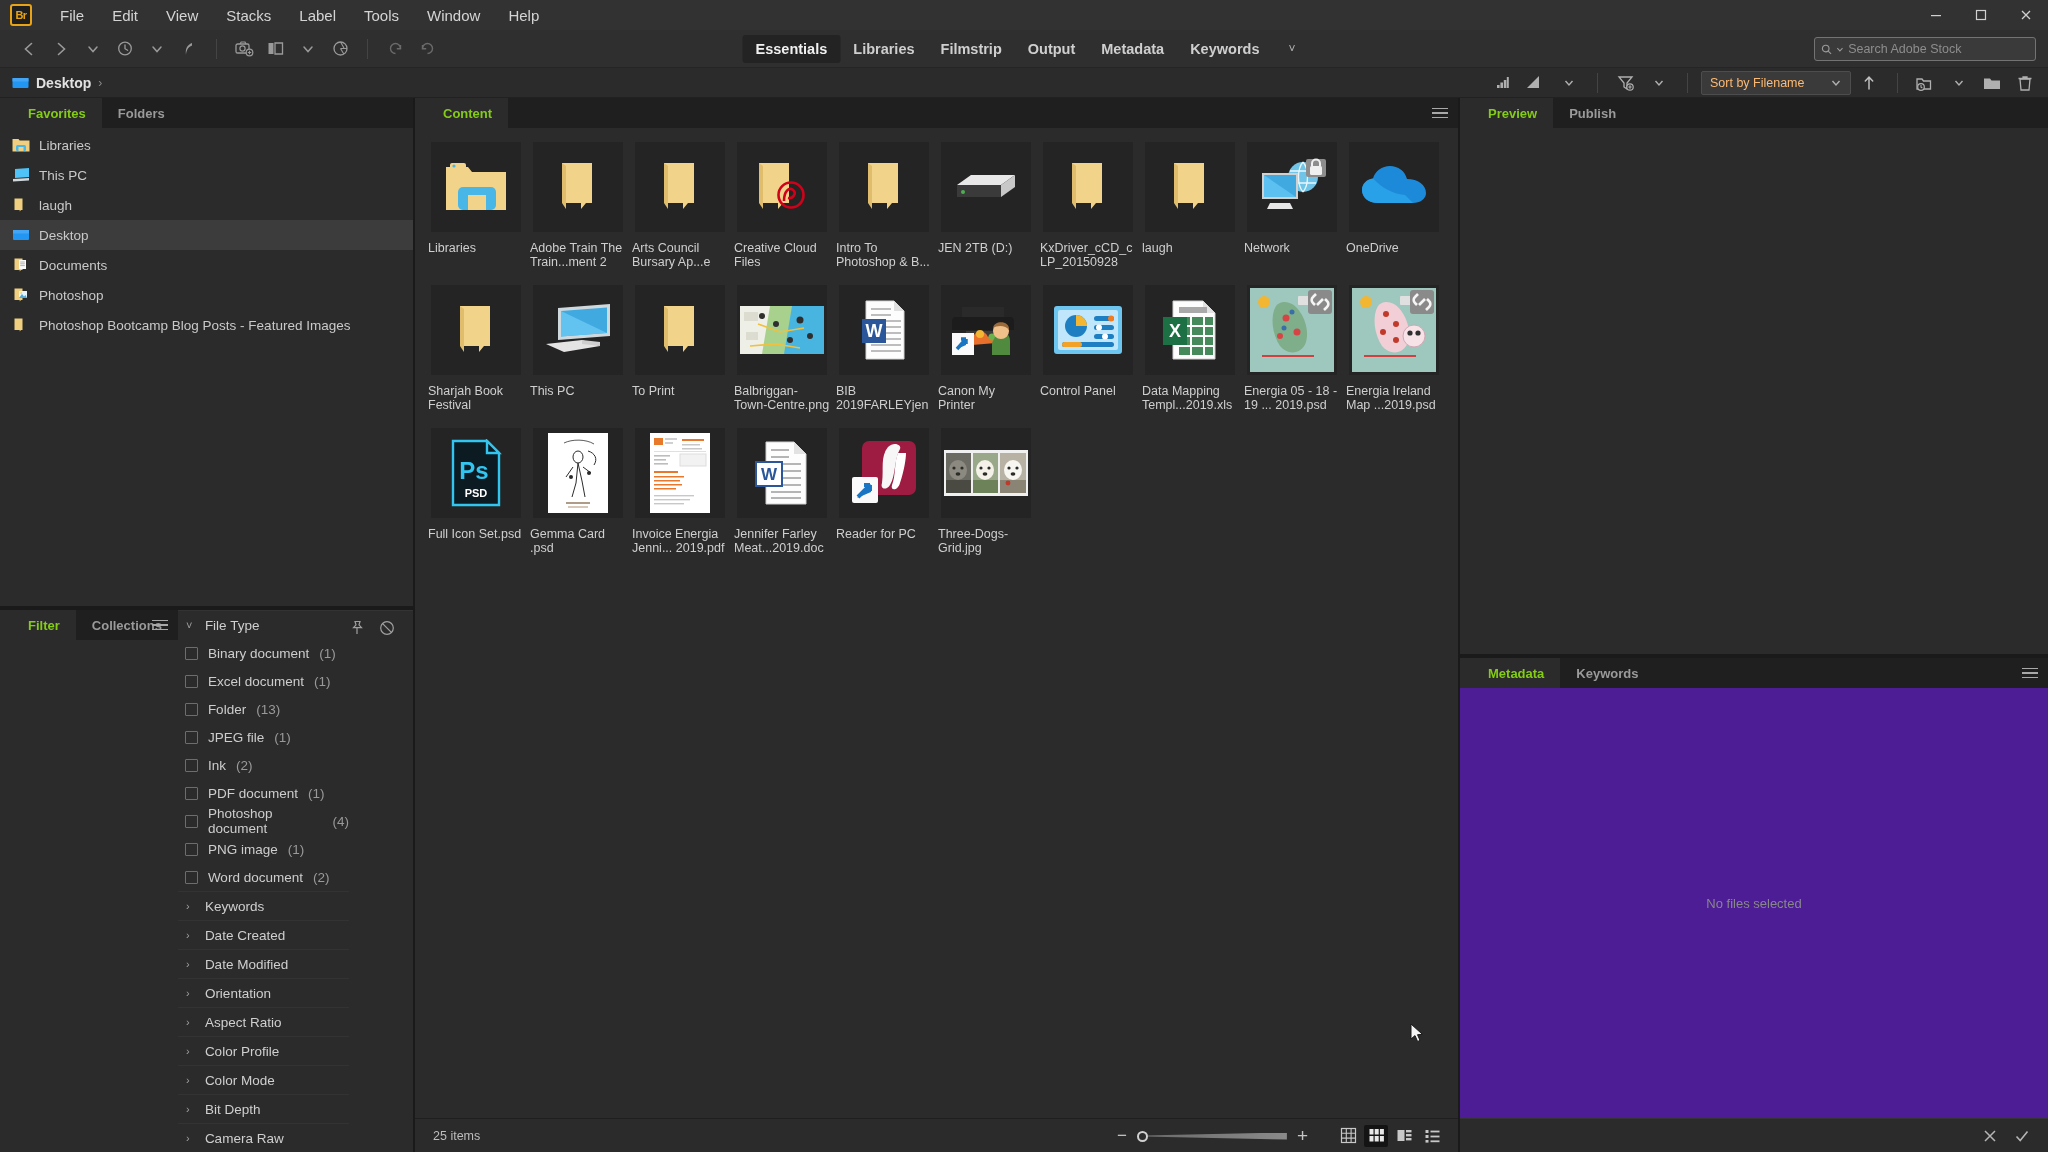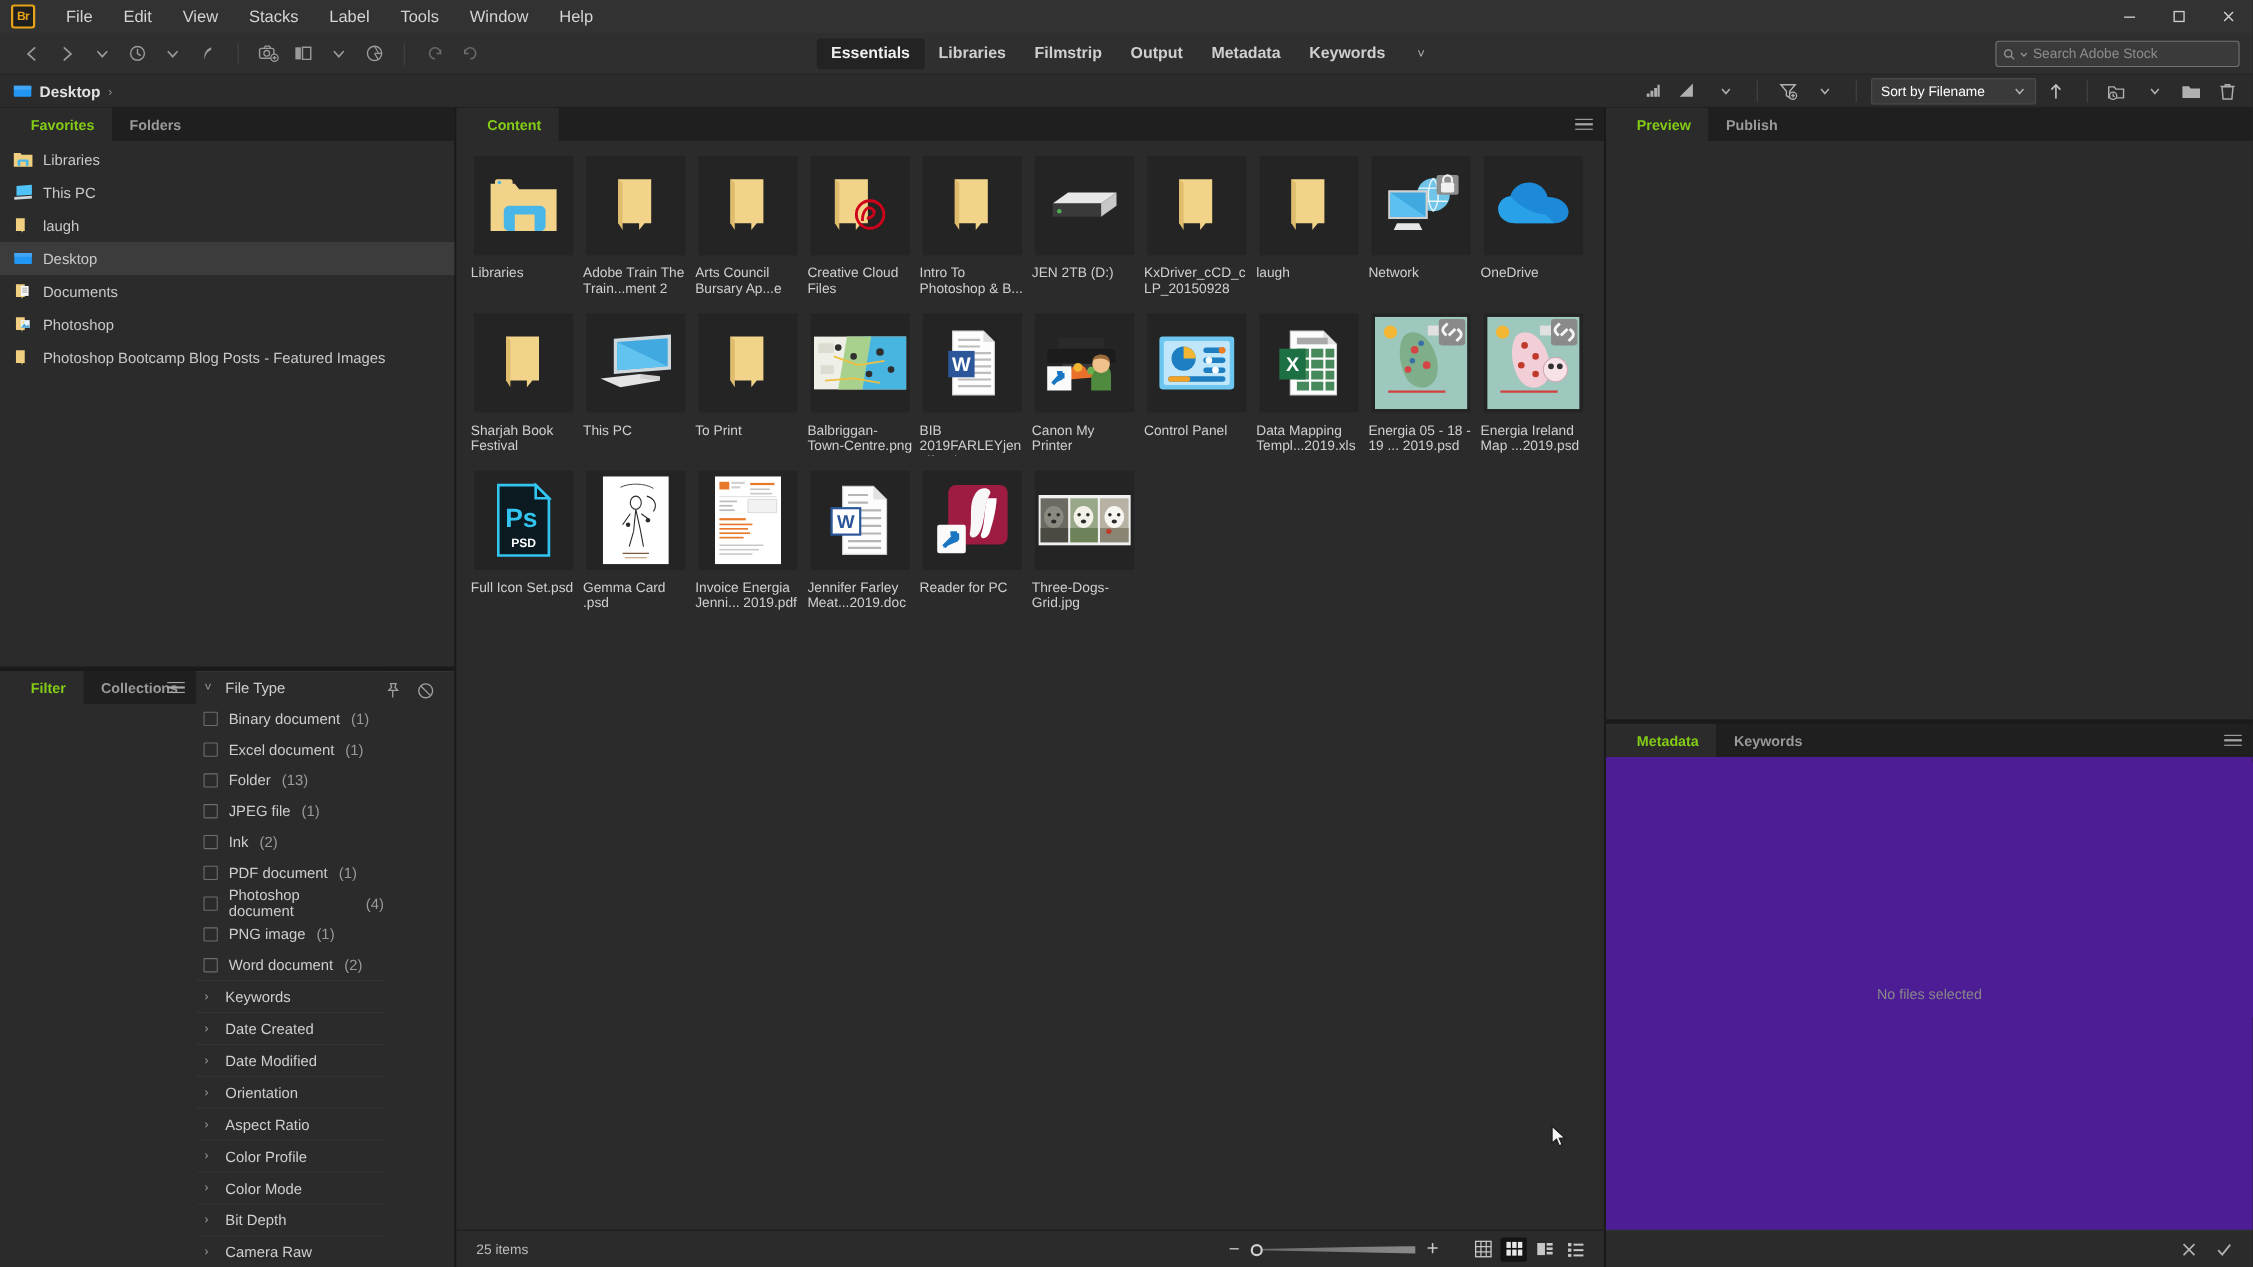--- a/index.html
+++ b/index.html
@@ -73,21 +73,21 @@
   }
   .crumb { display: flex; align-items: center; gap: 7px; padding-left: 12px; }
   .crumb-label { font-size: 14px; font-weight: bold; color: #e2e2e2; }
   .crumb-sep { color: #8a8a8a; font-size: 12px; }
   .pathbar-right { position: absolute; right: 8px; display: flex; align-items: center; gap: 3px; }
   .sortsel {
     background: #3a3a3a; border: 1px solid #4d4d4d; border-radius: 2px; height: 24px;
     display: flex; align-items: center; padding: 0 8px; min-width: 150px;
     justify-content: space-between; gap: 10px;
   }
-  .sortsel span { font-size: 12.5px; color: #ffffff; }
+  .sortsel span { font-size: 12.5px; color: #fdba74; }
 
   
   .main { flex: 1; display: flex; min-height: 0; background: #1e1e1e; }
   .col-left { width: 413px; flex: 0 0 413px; display: flex; flex-direction: column; background: #2b2b2b; }
   .col-mid { flex: 1; display: flex; flex-direction: column; min-width: 0; background: #2b2b2b;
              border-left: 2px solid #1a1a1a; border-right: 2px solid #1a1a1a; }
   .col-right { width: 588px; flex: 0 0 588px; display: flex; flex-direction: column; background: #2b2b2b; }
 
   
   .panel-head {

